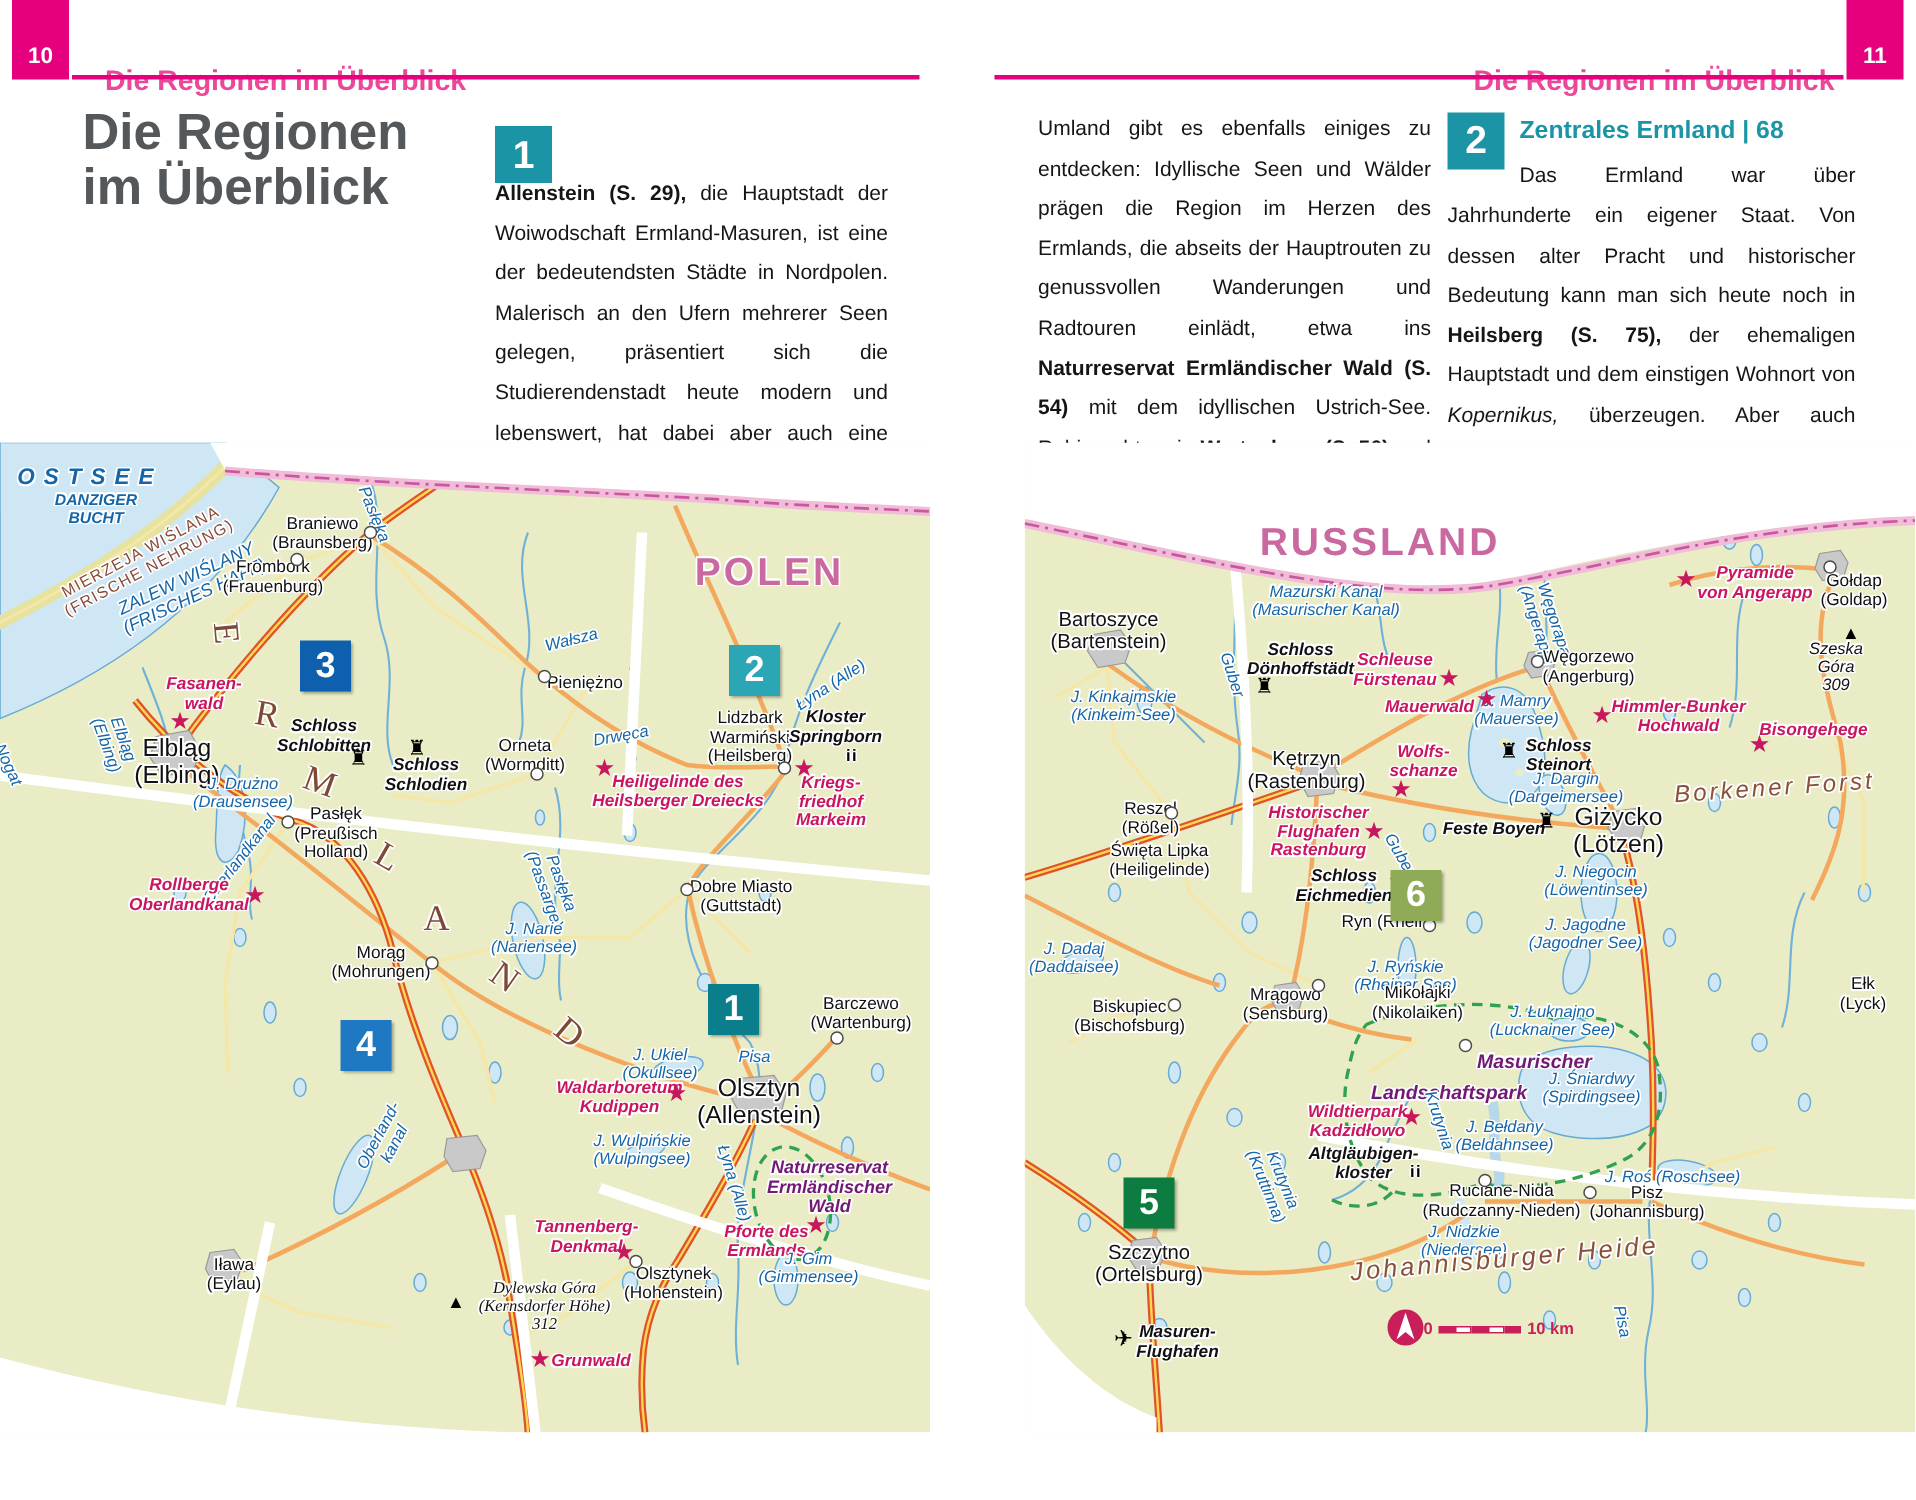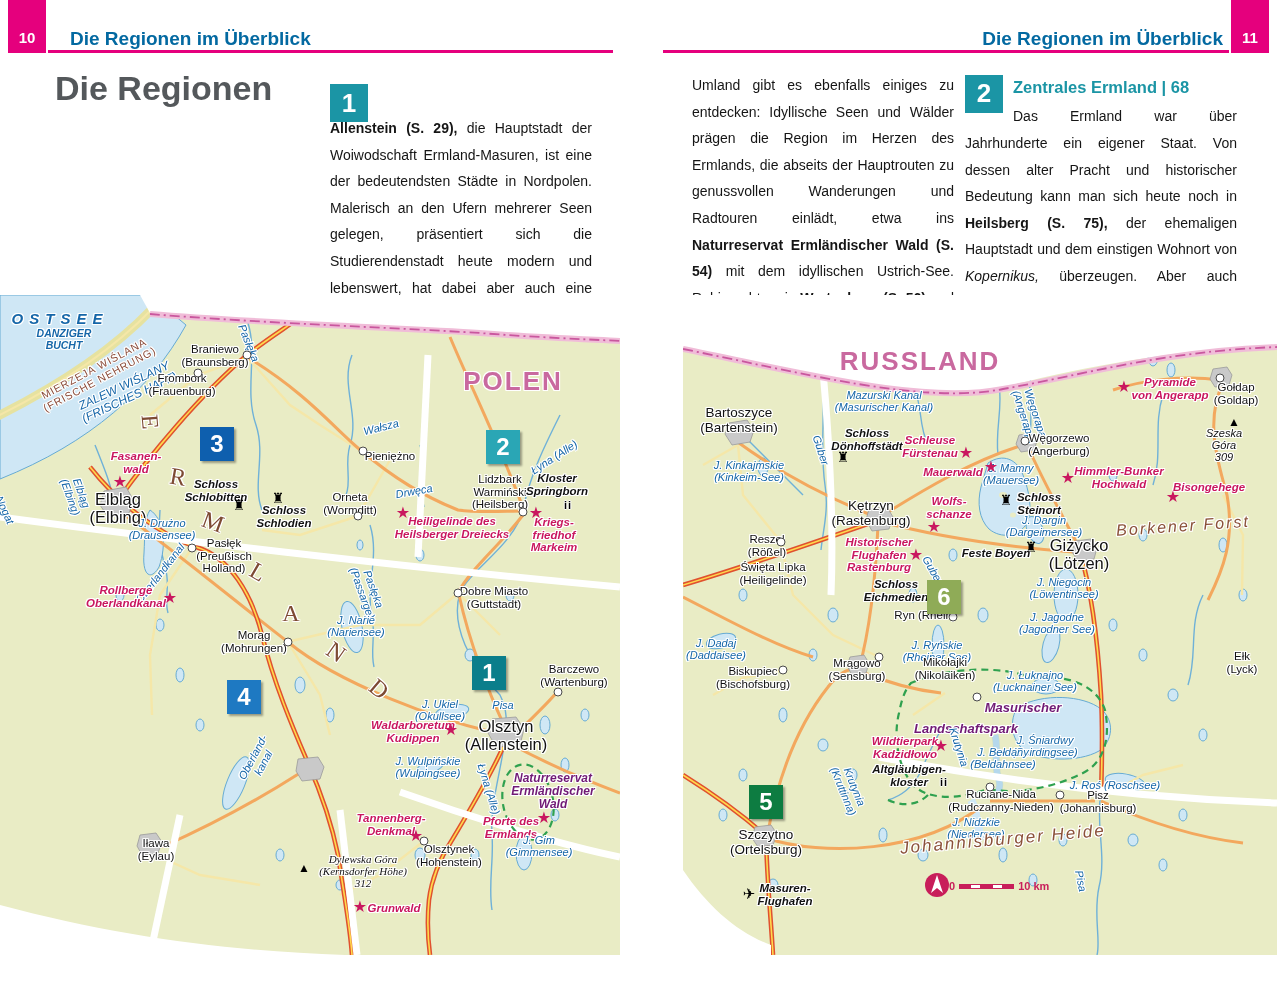--- a/index.html
+++ b/index.html
@@ -2,21 +2,21 @@
 <html><head>
 <meta charset="utf-8">
 <style>
   html,body{margin:0;padding:0;background:#fff;}
   .page{position:relative;width:1277px;height:1000px;background:#fff;overflow:hidden;
         font-family:"Liberation Sans",sans-serif;color:#111;}
   
   .tab{position:absolute;top:0;width:38px;height:53px;background:#e5007d;color:#fff;
        font-weight:bold;font-size:15px;display:flex;align-items:flex-end;justify-content:center;padding-bottom:7px;box-sizing:border-box;}
   .tab-left{left:8px;} .tab-right{left:1231px;}
-  .runhead{position:absolute;top:28px;font-size:19px;font-weight:bold;color:#0369a1;white-space:nowrap;}
+  .runhead{position:absolute;top:44px;font-size:19px;font-weight:bold;color:#ec4899;white-space:nowrap;}
   .runhead-left{left:70px;} .runhead-right{right:56px;text-align:right;}
   .headrule{position:absolute;top:50px;height:3px;background:#e5007d;}
   .headrule-left{left:48px;width:565px;} .headrule-right{left:663px;width:566px;}
   
   .main-title{position:absolute;left:55px;top:70px;font-size:34px;line-height:1.1;
               font-weight:bold;color:#54585b;}
   
   .sec-box{position:absolute;width:38px;height:38px;background:#1b95a5;color:#fff;
            font-weight:bold;font-size:26px;display:flex;align-items:center;justify-content:center;}
   .sec-head{position:absolute;font-size:16.5px;font-weight:bold;color:#1b95a5;line-height:1.18;}
@@ -87,20 +87,21 @@
   <div class="runhead runhead-left">Die Regionen im Überblick</div>
   <div class="headrule headrule-left"></div>
   <div class="tab tab-right">
       <span>11</span>
     </div>
   <div class="runhead runhead-right" style="left:963px;width:260px;">Die Regionen im Überblick</div>
   <div class="headrule headrule-right"></div>
 
   <div class="main-title">
     <div>Die Regionen</div>
+    <div>im Überblick</div>
   </div>
 
   <div class="sec-box" style="left:330px;top:84px;">1</div>
   <p class="bodycol" style="left:330px;top:115px;width:262px;margin:0;"><span style="font-weight: bold;">Allenstein (S. 29),</span><span> die Hauptstadt der Woiwodschaft Ermland-Masuren, ist eine der bedeutendsten Städte in Nordpolen. Malerisch an den Ufern mehrerer Seen gelegen, präsentiert sich die Studierendenstadt heute modern und lebenswert, hat dabei aber auch eine Fülle an historischen Sehenswürdigkeiten zu bieten. Im</span></p>
 
   <p class="bodycol" style="left:692px;top:72px;width:262px;margin:0;"><span>Umland gibt es ebenfalls einiges zu entdecken: Idyllische Seen und Wälder prägen die Region im Herzen des Ermlands, die abseits der Hauptrouten zu genussvollen Wanderungen und Radtouren einlädt, etwa ins </span><span style="font-weight: bold;">Naturreservat Ermländischer Wald (S. 54)</span><span> mit dem idyllischen Ustrich-See. Ruhig geht es in </span><span style="font-weight: bold;">Wartenburg (S. 56)</span><span> und </span><span style="font-weight: bold;">Bischofsburg (S. 63)</span><span> zu, zwei typischen ermländischen Kleinstädten.</span></p>
 
   <div class="bodycol" style="left:965px;top:72px;width:272px;">
     <span class="floatbox">2</span>
     <span class="inhead">Zentrales Ermland | 68</span><br>
@@ -670,21 +671,21 @@
         <div>(Sensburg)</div>
       </div>
       <div class="ml city" style="left: 84px; top: 251px; transform: translate(-50%, -50%);">
         <div>Reszel</div>
         <div>(Rößel)</div>
       </div>
       <div class="ml city" style="left: 90px; top: 279px; transform: translate(-50%, -50%);">
         <div>Święta Lipka</div>
         <div>(Heiligelinde)</div>
       </div>
-      <div class="ml water" style="left: 33px; top: 354px; transform: translate(-50%, -50%); text-align: center;">
+      <div class="ml water" style="left: 33px; top: 344px; transform: translate(-50%, -50%); text-align: center;">
         <div>J. Dadaj</div>
         <div>(Daddaisee)</div>
       </div>
       <div class="ml city" style="left: 70px; top: 383px; transform: translate(-50%, -50%);">
         <div>Biskupiec</div>
         <div>(Bischofsburg)</div>
       </div>
       <div class="ml city" style="left: 262px; top: 374px; transform: translate(-50%, -50%);">
         <div>Mikołajki</div>
         <div>(Nikolaiken)</div>
@@ -692,21 +693,21 @@
       <div class="ml water" style="left: 352px; top: 386px; transform: translate(-50%, -50%);">
         <div>J. Łuknajno</div>
         <div>(Lucknainer See)</div>
       </div>
       <div class="ml nature" style="left: 340px; top: 413px; font-size: 13px; transform: translate(-50%, -50%);">
         <div>Masurischer</div>
       </div>
       <div class="ml nature" style="left: 283px; top: 434px; font-size: 13px; transform: translate(-50%, -50%);">
         <div>Landschaftspark</div>
       </div>
-      <div class="ml water" style="left: 362px; top: 431px; transform: translate(-50%, -50%); margin-top: 20px;">
+      <div class="ml water" style="left: 378px; top: 431px; transform: translate(-50%, -50%);">
         <div>J. Śniardwy</div>
         <div>(Spirdingsee)</div>
       </div>
       <div class="ml sight" style="left: 222px; top: 453px; transform: translate(-50%, -50%);">
         <div>Wildtierpark</div>
         <div>Kadzidłowo</div>
       </div>
       <div class="ml water" style="left: 276px; top: 452px; transform: translate(-50%, -50%) rotate(72deg);">
         <div>Krutynia</div>
       </div>

